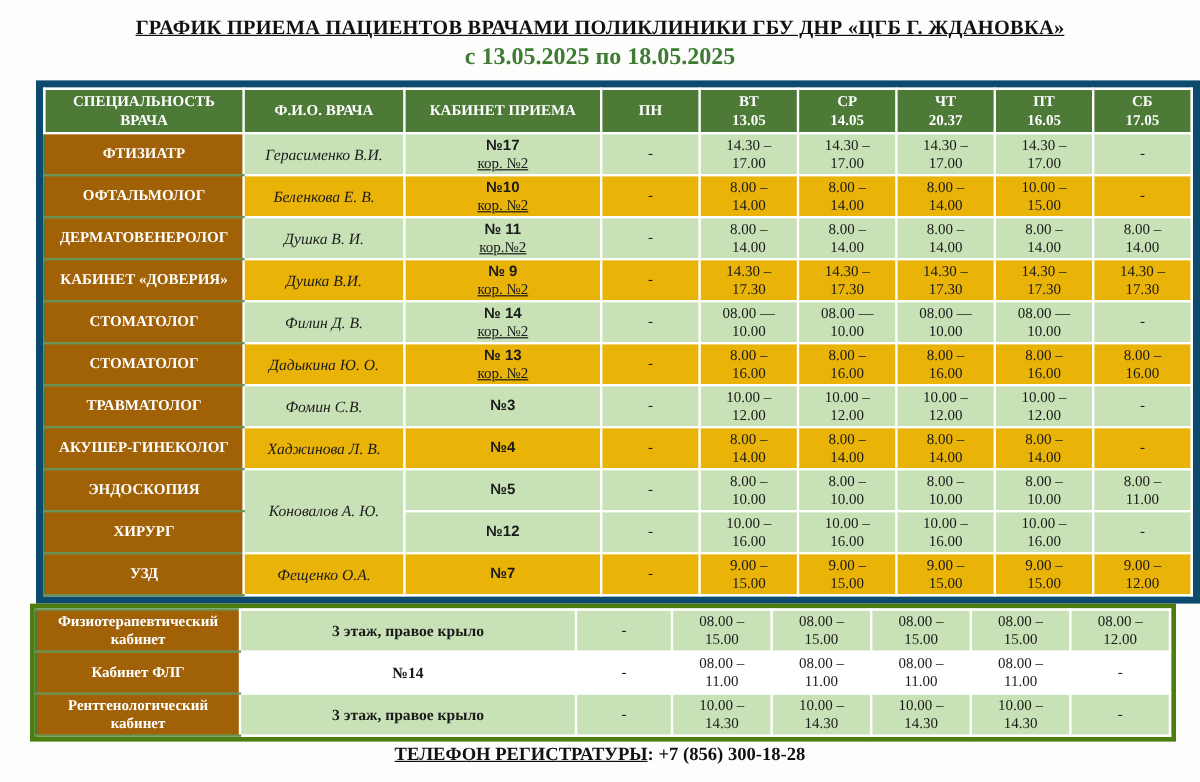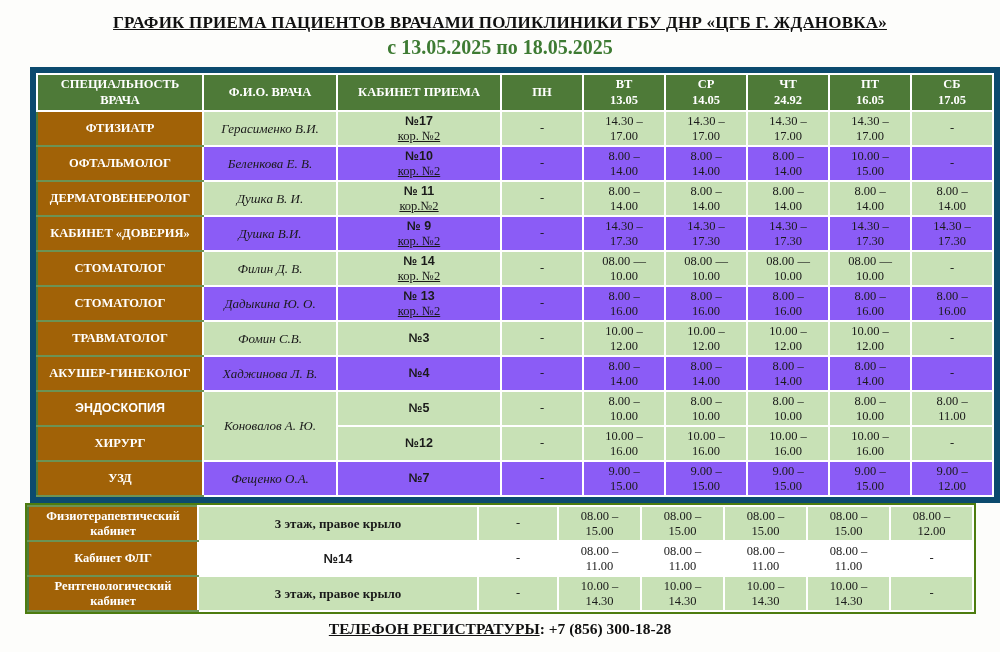--- a/index.html
+++ b/index.html
@@ -11,21 +11,21 @@
   .title {
     text-align: center; font-size: 17px; font-weight: bold;
     text-decoration: underline; letter-spacing: .2px; color: #111;
   }
   .subtitle {
     text-align: center; font-size: 20px; font-weight: bold;
     color: #3e7b33; margin-top: 3px;
   }
 
   .tbl-wrap { position: absolute; left: 30px; top: 67px; border: 6px solid #0c4a6e; }
-  .tbl-wrap2 { position: absolute; left: 25px; top: 503px; border: 2px solid #4d7c0f; }
+  .tbl-wrap2 { position: absolute; left: 25px; top: 503px; border: 4px solid #4d7c0f; }
 
   table { border-collapse: collapse; table-layout: fixed; }
   td, th { border: 2px solid #ffffff; vertical-align: middle; padding: 1px 2px; }
 
   #main-table col.c1 { width: 166px; } #main-table col.c2 { width: 134px; }
   #main-table col.c3 { width: 164px; } #main-table col.c4 { width: 82px; }
   #main-table col.cd { width: 82px; }
 
   #extra-table col.x1 { width: 170px; } #extra-table col.x2 { width: 280px; }
   #extra-table col.x3 { width: 80px; }  #extra-table col.xd { width: 83px; }
@@ -35,24 +35,24 @@
 
   th.head {
     background: #4e7a38; color: #ffffff; font-weight: bold;
     font-size: 12.5px; text-align: center; white-space: pre-line; line-height: 1.25;
   }
   td.spec {
     background: #a16207; color: #ffffff; font-weight: bold;
     font-size: 12.5px; text-align: center; line-height: 1.2;
     border-color: #6b9355; border-left-color:#4e7a38; border-right-color:#ffffff;
   }
-  .sans { font-family: Liberation Sans, sans-serif; }
+  .sans { font-family: Liberation Serif, serif; }
 
   tr.c td:not(.spec) { background: #c8e1b6; }
-  tr.e td:not(.spec) { background: #8b5cf6; margin-left: 21px; }
+  tr.e td:not(.spec) { background: #eab308; margin-left: 21px; }
   tr.w td:not(.spec) { background: #ffffff; }
 
   td.name { font-style: italic; font-size: 13px; text-align: center; }
   td.cab  { text-align: center; line-height: 1.2; }
   .cab-num { font-family: "Liberation Sans", sans-serif; font-weight: bold; font-size: 12.5px; }
   .cab-cor { font-size: 12.5px; text-decoration: underline; }
   td.loc  { text-align: center; font-weight: bold; font-size: 13px; }
   td.time { text-align: center; font-size: 12.5px; line-height: 1.2; white-space: pre-line; }
 
   .footer {
@@ -87,21 +87,21 @@
             <th class="head">СПЕЦИАЛЬНОСТЬ
 ВРАЧА</th>
             <th class="head">Ф.И.О. ВРАЧА</th>
             <th class="head">КАБИНЕТ ПРИЕМА</th>
             <th class="head">ПН</th>
             <th class="head">ВТ
 13.05</th>
             <th class="head">СР
 14.05</th>
             <th class="head">ЧТ
-24.92</th>
+20.37</th>
             <th class="head">ПТ
 16.05</th>
             <th class="head">СБ
 17.05</th>
           </tr>
       </thead>
       <tbody id="main-body">
           <tr class="c">
             <td class="spec">ФТИЗИАТР</td>
             <td class="name">Герасименко В.И.</td>

